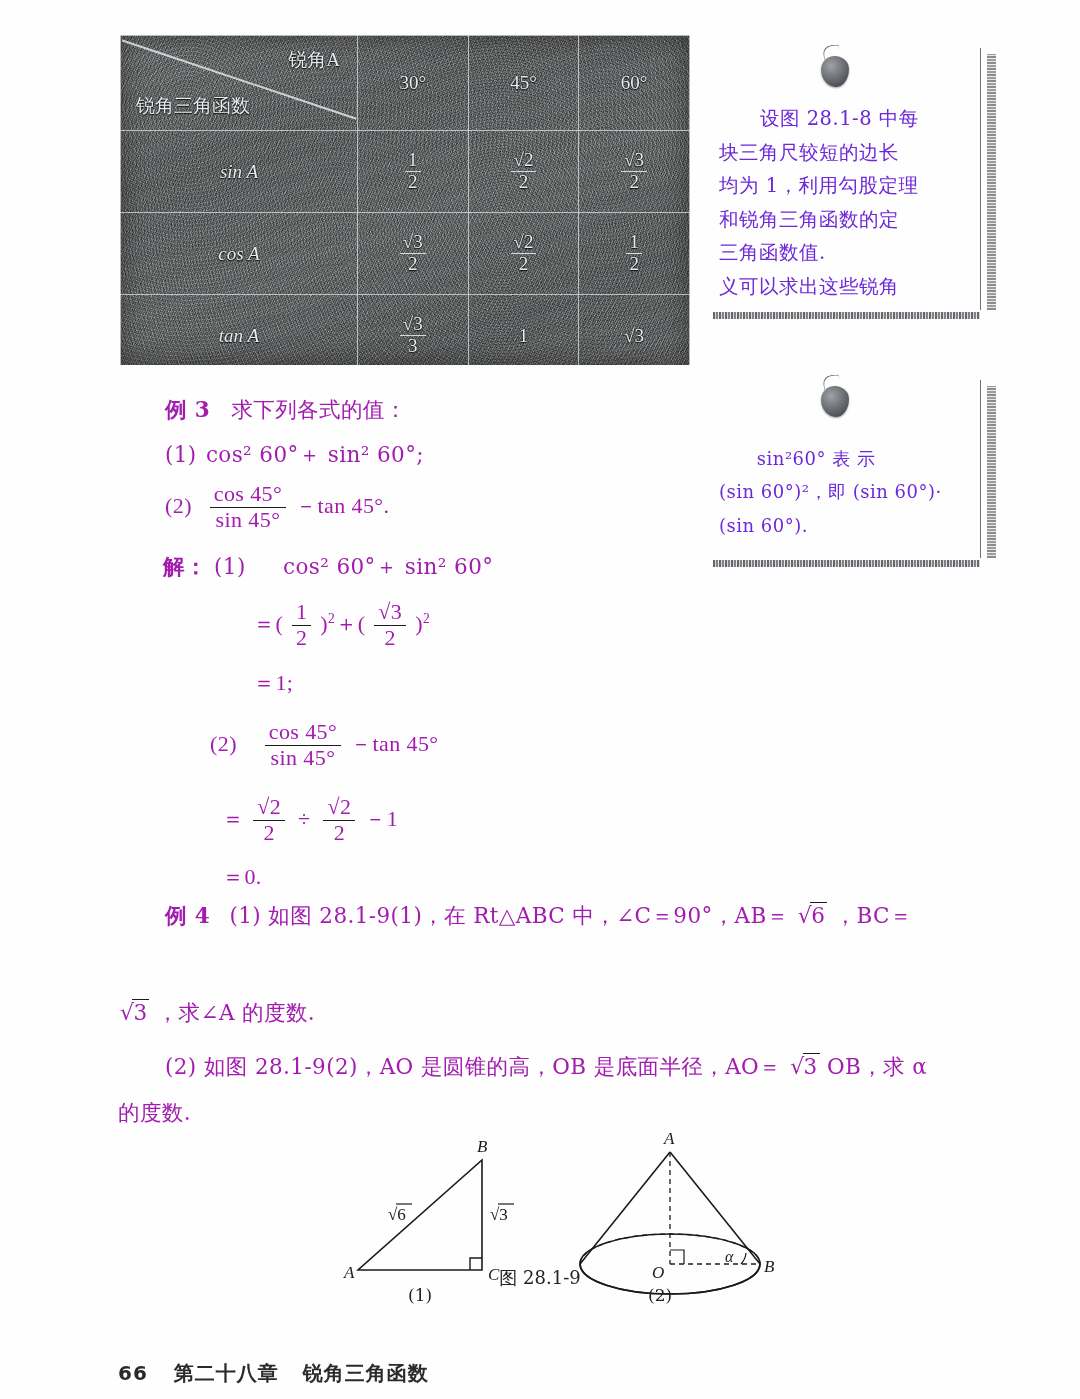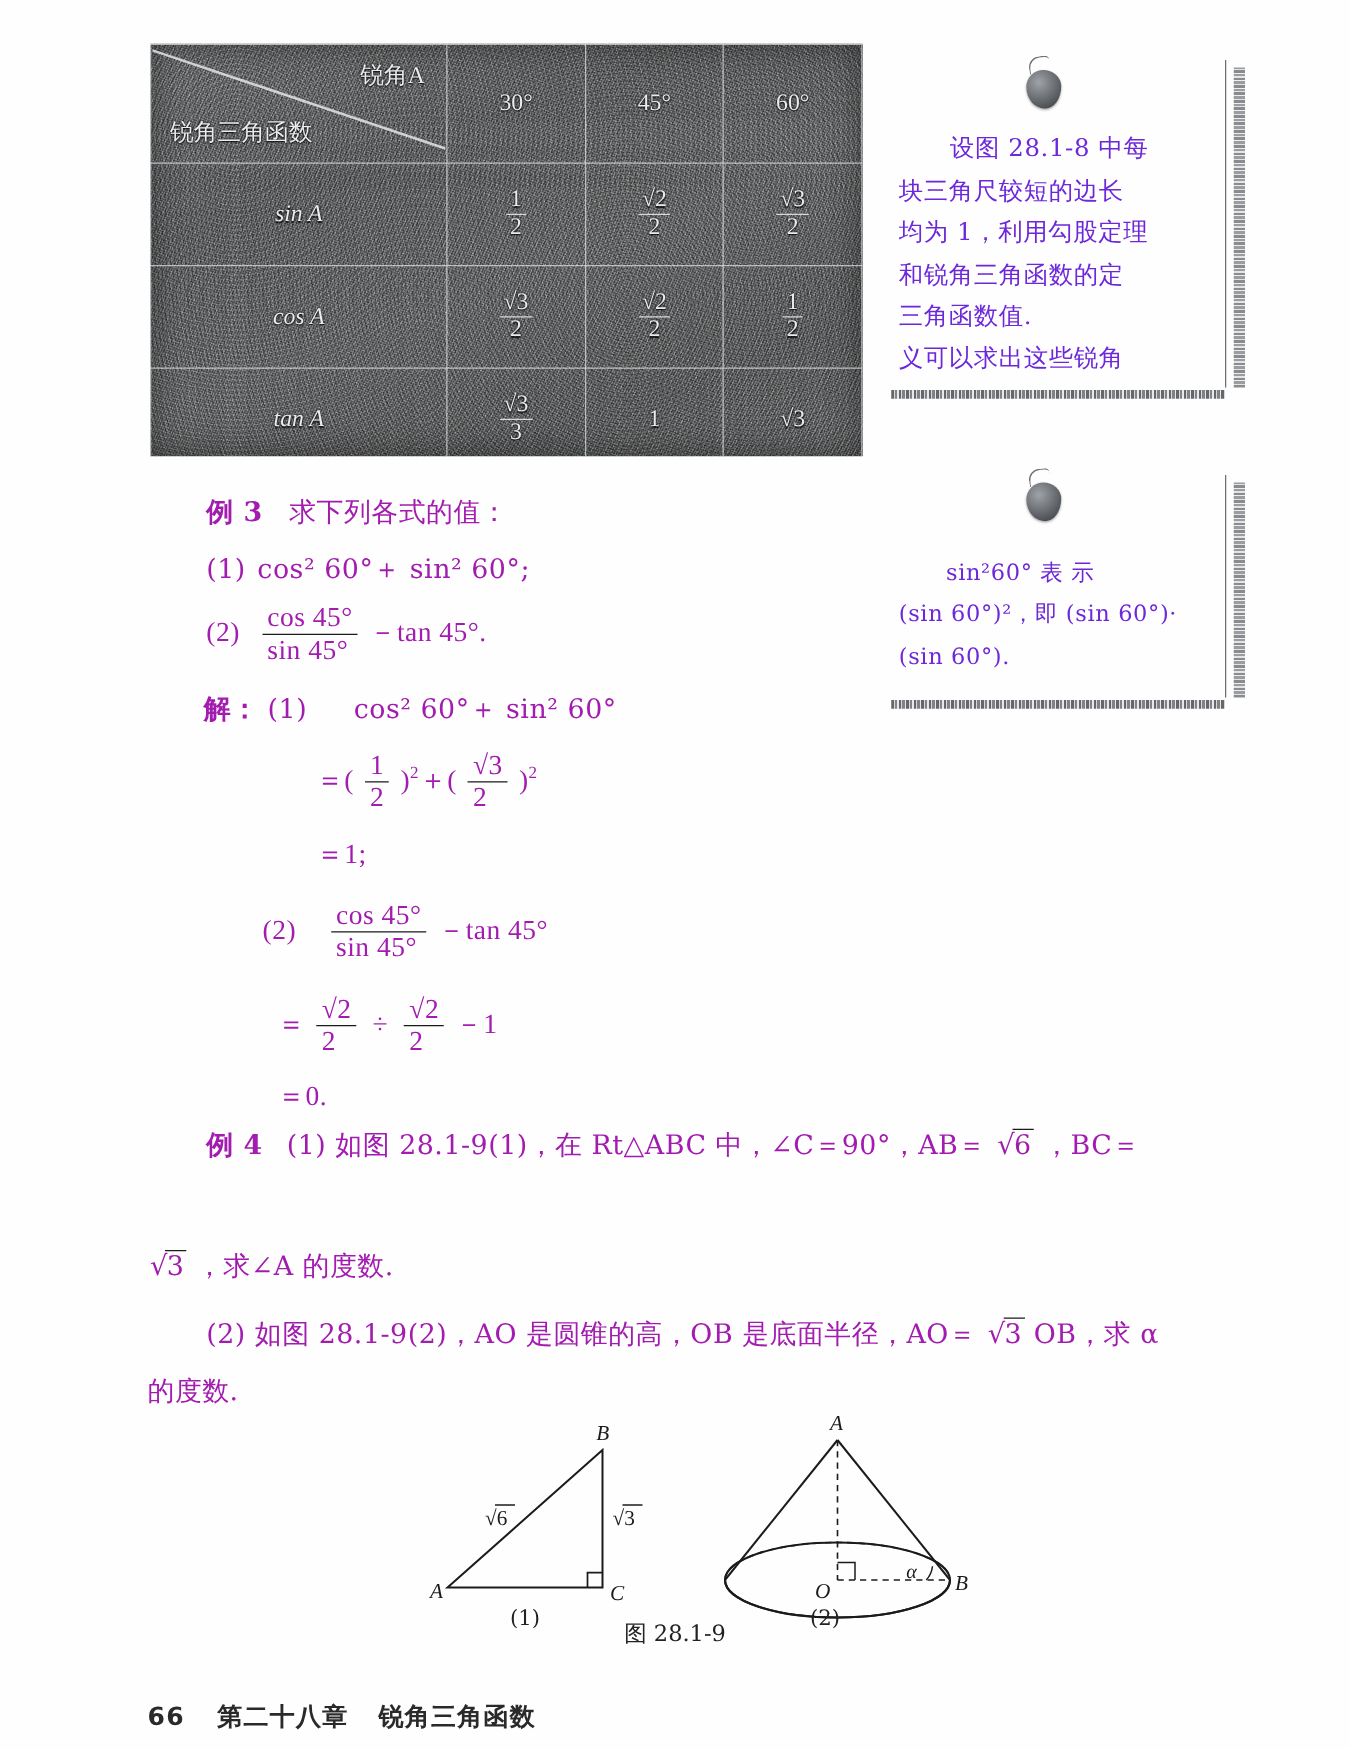--- a/index.html
+++ b/index.html
@@ -115,31 +115,31 @@
 
   
   .btext{
     position:absolute;
     font-family:"DejaVu Serif","Liberation Serif",serif;
     font-size:21.5px;color:#a21caf;letter-spacing:.4px;
   }
   .mathline{font-family:"Liberation Serif","DejaVu Serif",serif;font-size:22px;}
   .lbl{font-weight:bold;}
   .sup{font-size:.62em;vertical-align:super;}
-  .big-frac{display:inline-block;vertical-align:-0.62em;text-align:left;line-height:1.12;margin:0 3px;}
+  .big-frac{display:inline-block;vertical-align:-0.62em;text-align:center;line-height:1.12;margin:0 3px;}
   .big-frac .num{display:block;padding:0 4px;}
   .big-frac .den{display:block;padding:0 4px;border-top:1.5px solid #1b1b1b;}
   .rad{display:inline-block;position:relative;padding-left:2px;}
   .rad .rsym{font-size:1.02em;}
   .rad .rbody{border-top:1.3px solid #1b1b1b;padding:0 2px 0 1px;display:inline-block;margin-left:-2px;}
 
   
   .figwrap{position:absolute;left:330px;top:1120px;width:470px;height:195px;}
   .figcap{
-    position:absolute;left:0;top:1295px;width:1080px;text-align:center;
+    position:absolute;left:0;top:1266px;width:1080px;text-align:center;
     font-size:18px;font-family:"DejaVu Serif","Liberation Serif",serif;color:#222;
   }
   .subcap{
     position:absolute;font-size:17px;font-family:"DejaVu Serif","Liberation Serif",serif;color:#222;
   }
 
   
   .footer{
     position:absolute;left:118px;top:1360px;
     font-family:"DejaVu Sans","Liberation Sans",sans-serif;

